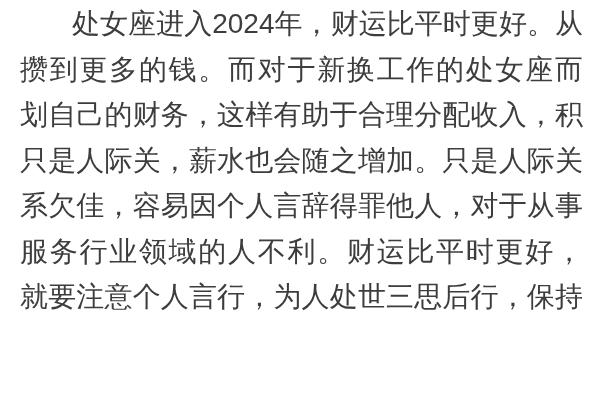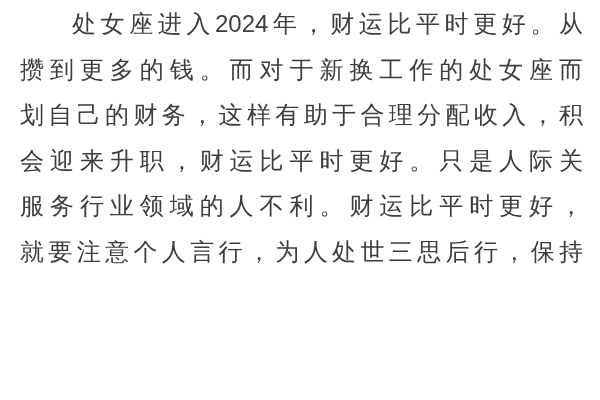--- a/index.html
+++ b/index.html
@@ -15,21 +15,21 @@
     width: 600px;
     height: 400px;
     padding: 1px 17px 0 20px;
     overflow: hidden;
     background: #ffffff;
   }
   .line {
     margin: 0;
     padding: 0;
     font-family: "Liberation Sans", "DejaVu Sans", sans-serif;
-    font-size: 24px;
+    font-size: 28px;
     font-weight: 400;
     line-height: 45.5px;
     height: 45.5px;
     color: #3d3d3d;
     text-align: justify;
     text-align-last: justify;
     -moz-text-align-last: justify;
     text-justify: inter-character;
     overflow: hidden;
   }
@@ -37,16 +37,17 @@
     text-indent: 52px;
   }
 </style>
 </head>
 <body>
 
 <div class="page">
   <p class="line indent">处女座进入2024年，财运比平时更好。从</p>
   <p class="line">攒到更多的钱。而对于新换工作的处女座而</p>
   <p class="line">划自己的财务，这样有助于合理分配收入，积</p>
-  <p class="line">会迎来升职，财运比平时更好。只是人际关</p>
+  <p class="line">只是人际关，薪水也会随之增加。只是人际关</p>
+  <p class="line">系欠佳，容易因个人言辞得罪他人，对于从事</p>
   <p class="line">服务行业领域的人不利。财运比平时更好，</p>
   <p class="line">就要注意个人言行，为人处世三思后行，保持</p>
 </div>
 
 </body></html>

